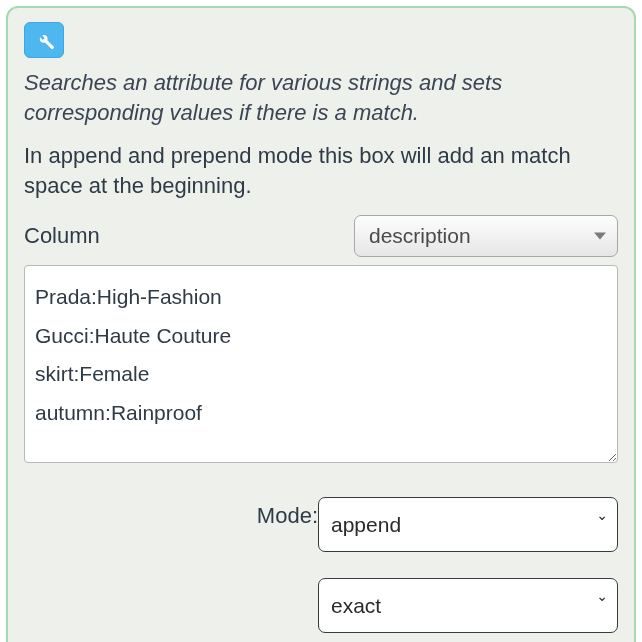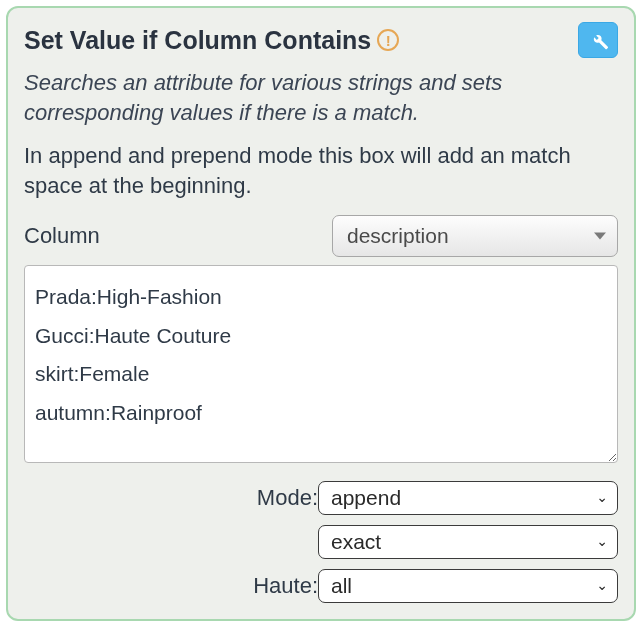--- a/index.html
+++ b/index.html
@@ -83,21 +83,21 @@
     align-items: center;
     justify-content: space-between;
     margin-bottom: 8px;
   }
   .column-label {
     font-size: 22px;
     color: #2f3a47;
   }
   .column-select-wrap {
     position: relative;
-    width: 286px;
+    width: 264px;
   }
   .column-select {
     width: 100%;
     height: 42px;
     border: 1px solid #a7a7a7;
     border-radius: 7px;
     background: linear-gradient(#fdfdfd, #e6e6e6);
     font-size: 21px;
     color: #4a4a4a;
     padding: 0 40px 0 14px;
@@ -140,51 +140,48 @@
   .field-label {
     font-size: 22px;
     color: #2f3a47;
   }
   .field-select-wrap {
     position: relative;
     width: 300px;
   }
   .field-select {
     width: 100%;
-    height: 34px;
+    height: 55px;
     border: 1.5px solid #3b3b3b;
     border-radius: 7px;
     background: #fff;
     font-size: 21px;
     color: #2a2a2a;
     padding: 0 32px 0 12px;
     appearance: none;
     -webkit-appearance: none;
     cursor: pointer;
+    margin-top: 16px;
   }
   .field-caret {
     position: absolute;
     right: 10px;
     top: 50%;
     transform: translateY(-55%);
     pointer-events: none;
     font-size: 14px;
     color: #2a2a2a;
   }
 </style>
 </head>
 <body>
 
 <div class="panel">
 
   <div class="header-row">
-    <div class="title-wrap">
-      <span class="title">Set Value if Column Contains</span>
-      <span class="warn-icon">!</span>
-    </div>
     <div class="wrench-btn">
       <svg viewBox="0 0 24 24">
         <path d="M22.7 19.3l-7.1-7.1c.6-1.5.4-3.3-.8-4.5-1.3-1.3-3.2-1.5-4.8-.7l2.8 2.8-2.1 2.1-2.8-2.8c-.8 1.6-.6 3.5.7 4.8 1.2 1.2 3 1.4 4.5.8l7.1 7.1c.4.4 1 .4 1.4 0l1.1-1.1c.4-.4.4-1 0-1.4z"></path>
       </svg>
     </div>
   </div>
 
   <p class="desc">Searches an attribute for various strings and sets corresponding values if there is a match.</p>
 
   <p class="note">In append and prepend mode this box will add an match space at the beginning.</p>

